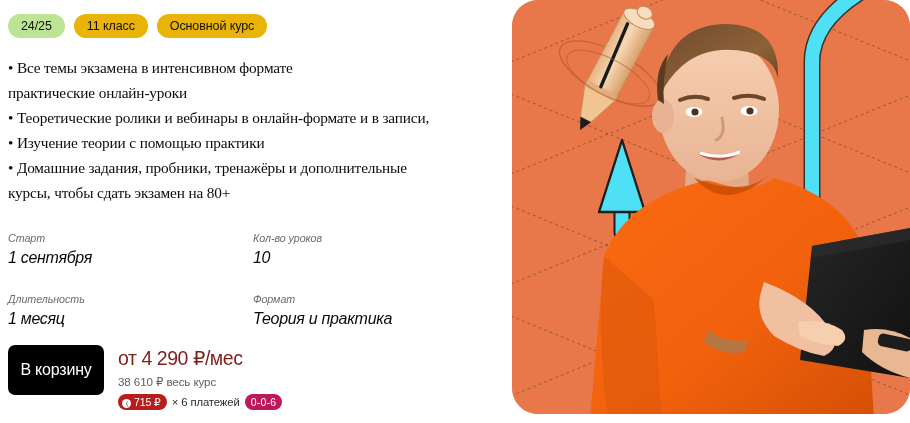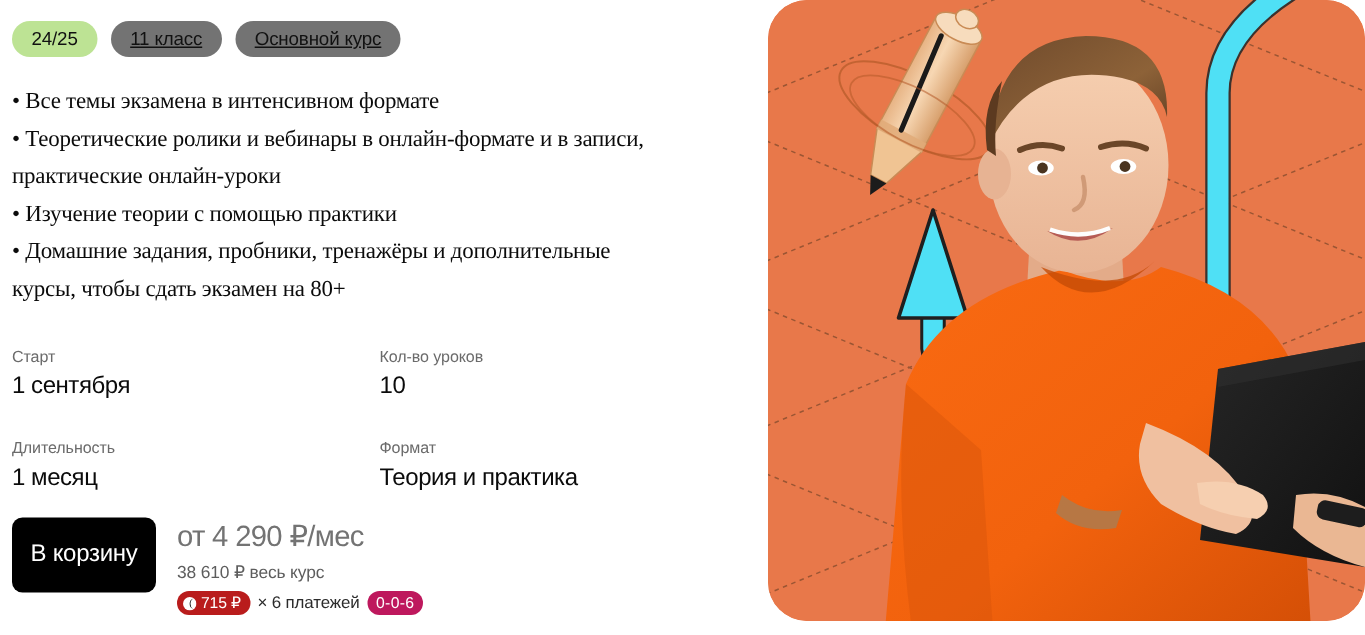--- a/index.html
+++ b/index.html
@@ -44,41 +44,42 @@
     height: 24px;
     padding: 0 13px;
     border-radius: 13px;
     font-size: 12.5px;
     line-height: 24px;
     letter-spacing: -0.1px;
     color: #111111;
     white-space: nowrap;
   }
   .badge-green { background: #bde394; }
-  .badge-peach { background: #737373; text-decoration: underline; }
+  .badge-peach { background: #eab308; }
 
   .bullets {
     margin-top: 17px;
     width: 452px;
     font-family: Liberation Serif, serif;
   }
   .bullet-line {
     font-size: 15.3px;
     line-height: 25px;
     letter-spacing: -0.15px;
     color: #0b0b0b;
   }
 
   .specs {
     margin-top: 26px;
     width: 420px;
   }
   .spec-row {
     display: flex;
     margin-bottom: 24px;
+    font-style: italic;
   }
   .spec-cell {
     width: 245px;
     flex: 0 0 245px;
   }
   .spec-label {
     font-size: 10.7px;
     line-height: 14px;
     color: #6b6b6b;
     letter-spacing: -0.05px;
@@ -112,21 +113,21 @@
     padding: 0;
   }
   .price-block {
     margin-left: 14px;
     padding-top: 2px;
   }
   .price-main {
     font-size: 19.5px;
     line-height: 23px;
     letter-spacing: -0.45px;
-    color: #737373;
+    color: #7f1d1d;
     font-weight: 400;
   }
   .price-sub {
     margin-top: 5px;
     font-size: 11.6px;
     line-height: 14px;
     letter-spacing: -0.1px;
     color: #5d5d5d;
   }
   .split-row {
@@ -202,22 +203,22 @@
   <div class="left-col">
 
     <div class="badges">
       <span class="badge badge-green">24/25</span>
       <span class="badge badge-peach">11 класс</span>
       <span class="badge badge-peach">Основной курс</span>
     </div>
 
     <div class="bullets">
       <div class="bullet-line">• Все темы экзамена в интенсивном формате</div>
+      <div class="bullet-line">практические онлайн-уроки</div>
       <div class="bullet-line">• Теоретические ролики и вебинары в онлайн-формате и в записи,</div>
-      <div class="bullet-line">практические онлайн-уроки</div>
       <div class="bullet-line">• Изучение теории с помощью практики</div>
       <div class="bullet-line">• Домашние задания, пробники, тренажёры и дополнительные</div>
       <div class="bullet-line">курсы, чтобы сдать экзамен на 80+</div>
     </div>
 
     <div class="specs">
       <div class="spec-row">
         <div class="spec-cell">
           <div class="spec-label">Старт</div>
           <div class="spec-value">1 сентября</div>

